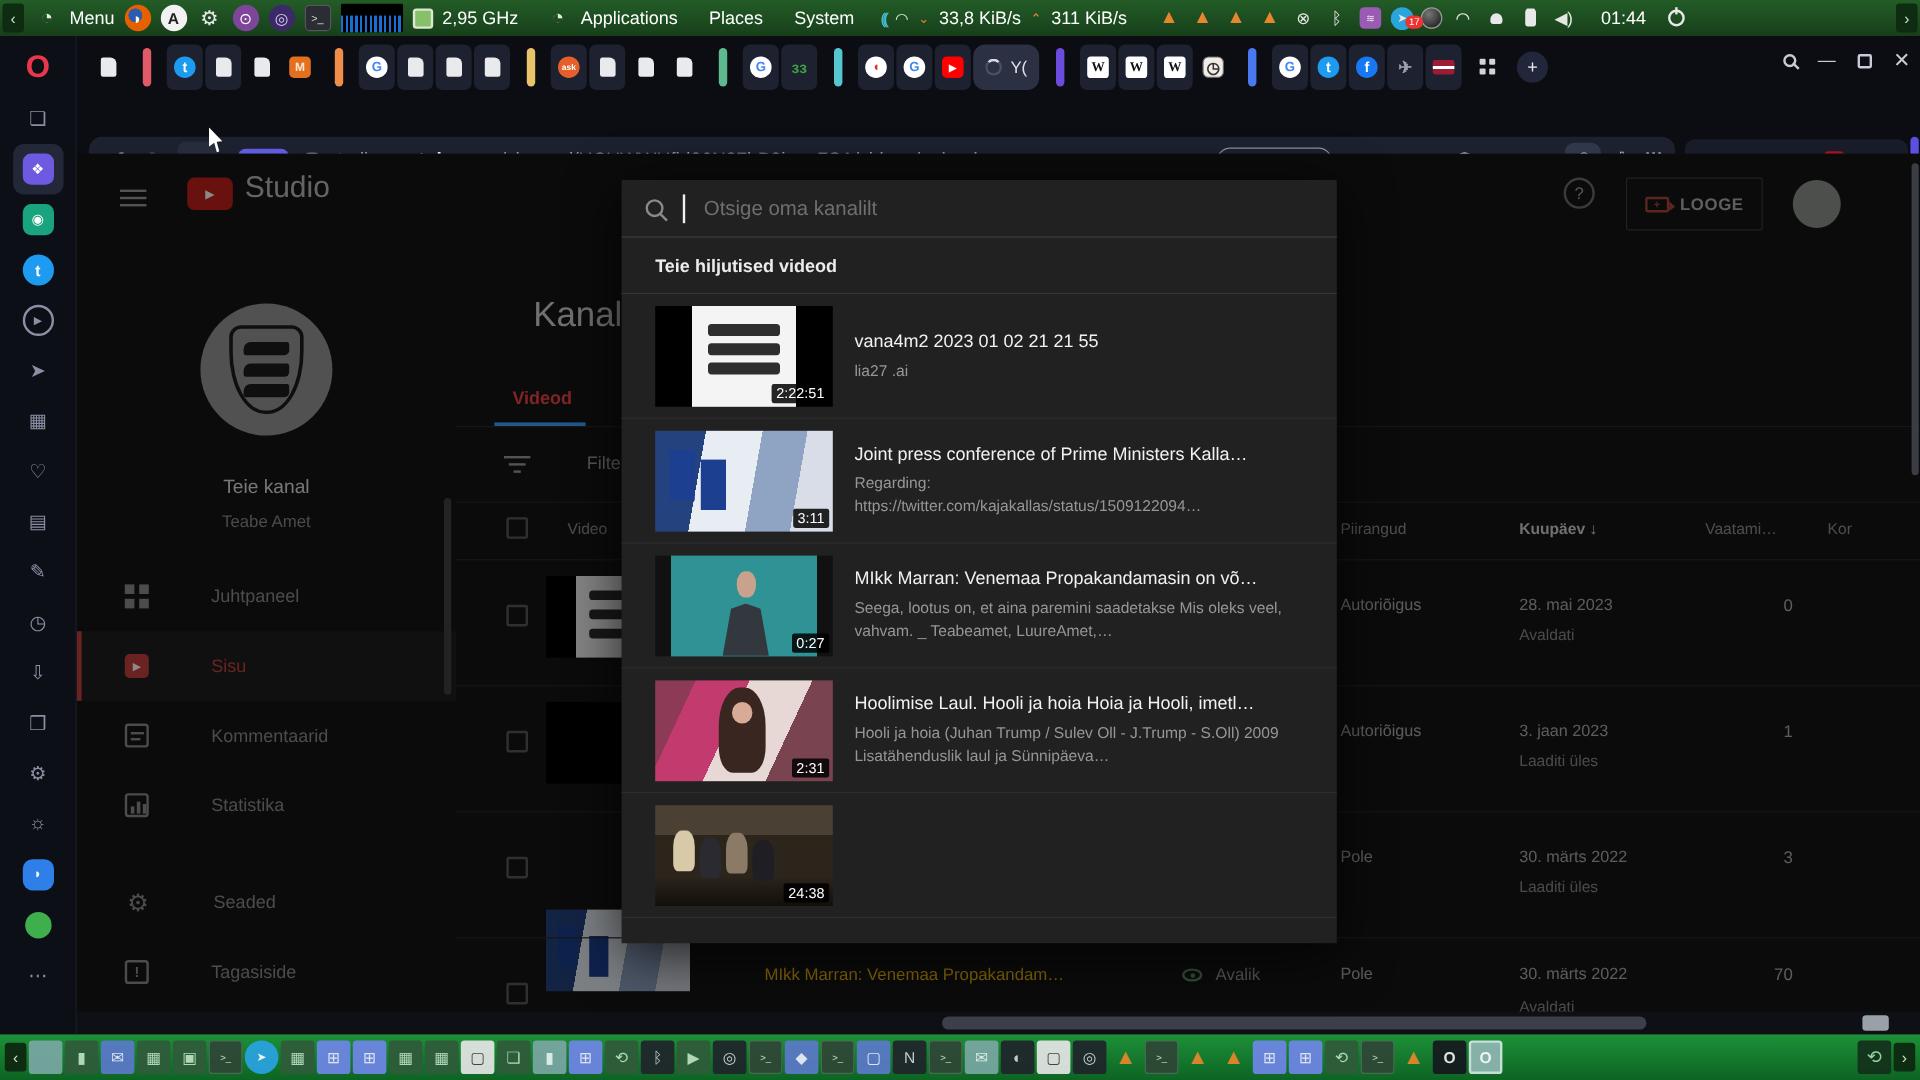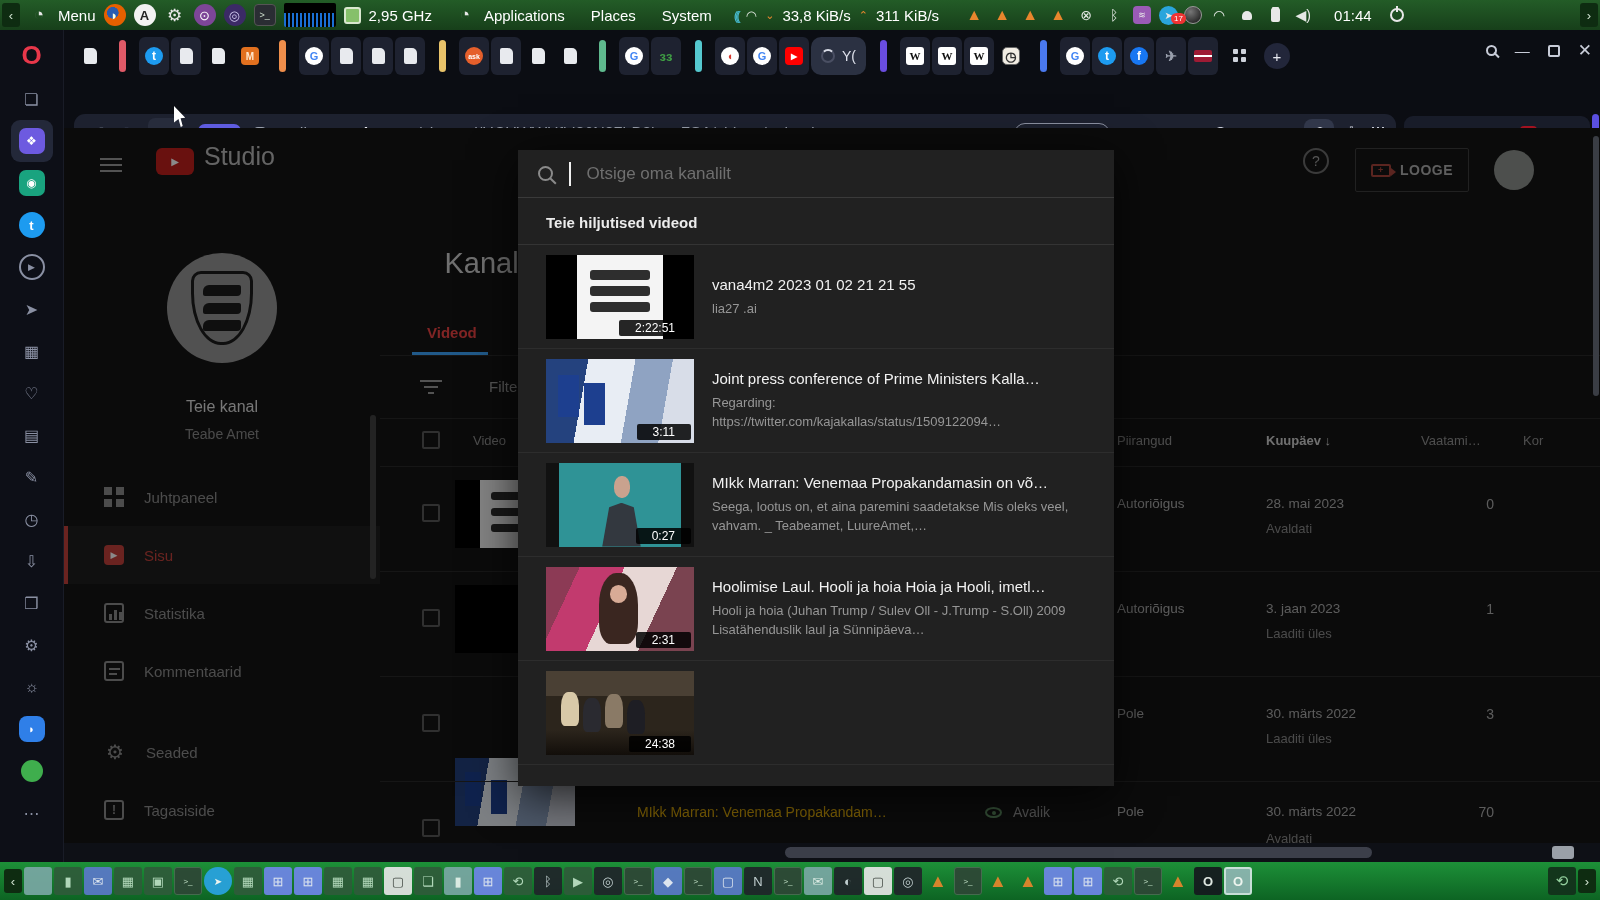--- a/index.html
+++ b/index.html
@@ -200,21 +200,21 @@
     border-top:4px solid transparent; border-bottom:4px solid transparent; }
   .avatar-sm { position:absolute; left:1430px; top:22px; width:40px; height:40px; border-radius:50%;
     background:#8f938f; }
   .avatar-lg { position:absolute; left:103px; top:125px; width:110px; height:110px; border-radius:50%;
     background:#979797; display:flex; align-items:center; justify-content:center; }
   .shield-est { width:62px; height:74px; border:3px solid #1c1c1c;
     border-radius:10px 10px 48% 48%/10px 10px 70% 70%; display:flex; flex-direction:column;
     align-items:center; justify-content:space-evenly; padding:5px 0; }
   .lion { width:38px; height:11px; background:#1c1c1c; border-radius:6px 2px 4px 2px; }
   #st-menu { position:absolute; left:0; top:340px; width:316px; }
-  .st-item { height:58px; display:flex; align-items:center; padding-left:40px; gap:20px;
+  .st-item { height:58px; display:flex; align-items:center; padding-left:40px; gap:52px;
     color:#8c8c8c; font-size:15px; position:relative; }
   .st-item.gap-above { margin-top:23px; }
   .st-item.active { background:#1f1f1f; color:#c4423b; }
   .st-item.active::before { content:""; position:absolute; left:0; top:0; width:4px; height:100%; background:#c4423b; }
   .st-ic { width:22px; height:22px; flex:none; display:flex; align-items:center; justify-content:center; }
   .icon-grid { background:
       linear-gradient(#8c8c8c,#8c8c8c) 0 0/8px 8px no-repeat,
       linear-gradient(#8c8c8c,#8c8c8c) 12px 0/8px 8px no-repeat,
       linear-gradient(#8c8c8c,#8c8c8c) 0 12px/8px 8px no-repeat,
       linear-gradient(#8c8c8c,#8c8c8c) 12px 12px/8px 8px no-repeat; width:20px; height:20px; }
@@ -280,21 +280,21 @@
   .caret { width:1.5px; height:24px; background:#f0f0f0; flex:none; }
   #modal-input { background:transparent; border:none; outline:none; color:#eee; font-size:17px;
     flex:1; font-family:"Liberation Sans",sans-serif; }
   #modal-input::placeholder { color:#6f6f6f; }
   #modal-section { padding:16px 28px 13px; font-size:15px; font-weight:bold; color:#ececec;
     border-bottom:1px solid #343434; }
   .m-item { height:104px; display:flex; align-items:center; gap:18px; padding:0 28px;
     border-bottom:1px solid #2d2d2d; }
   .m-thumb { width:148px; height:84px; flex:none; position:relative; }
   .m-dur { position:absolute; right:3px; bottom:3px; background:rgba(0,0,0,.85); color:#fff;
-    font-size:12px; font-weight:500; padding:1px 16px; border-radius:2px; }
+    font-size:12px; font-weight:500; padding:1px 4px; border-radius:2px; }
   .m-text { width:374px; overflow:hidden; }
   .m-title { color:#f1f1f1; font-size:15px; margin-bottom:6px; white-space:nowrap; overflow:hidden; }
   .m-desc { color:#969696; font-size:13px; line-height:19px; white-space:pre-line;
     display:-webkit-box; -webkit-line-clamp:2; -webkit-box-orient:vertical; overflow:hidden; }
 
   
   #hscroll { position:absolute; left:64px; top:813px; width:1536px; height:19px; background:#0e1016; }
   #hscroll .thumb { position:absolute; left:721px; top:4px; width:587px; height:11px;
     background:#3c3f4a; border-radius:6px; }
   #hscroll .endbtn { position:absolute; right:26px; top:3px; width:22px; height:13px;
@@ -686,26 +686,26 @@
       <div id="st-menu">
         <div class="st-item">
             <span class="st-ic icon-grid"></span>
             <span>Juhtpaneel</span>
           </div>
         <div class="st-item active">
             <span class="st-ic icon-sisu">▶</span>
             <span>Sisu</span>
           </div>
         <div class="st-item">
+            <span class="st-ic icon-comment"></span>
+            <span>Kommentaarid</span>
+          </div>
+        <div class="st-item">
             <span class="st-ic icon-stats"></span>
             <span>Statistika</span>
-          </div>
-        <div class="st-item">
-            <span class="st-ic icon-comment"></span>
-            <span>Kommentaarid</span>
           </div>
         <div class="st-item gap-above">
             <span class="st-ic icon-gear">⚙</span>
             <span>Seaded</span>
           </div>
         <div class="st-item">
             <span class="st-ic icon-feedback">!</span>
             <span>Tagasiside</span>
           </div>
       </div>

